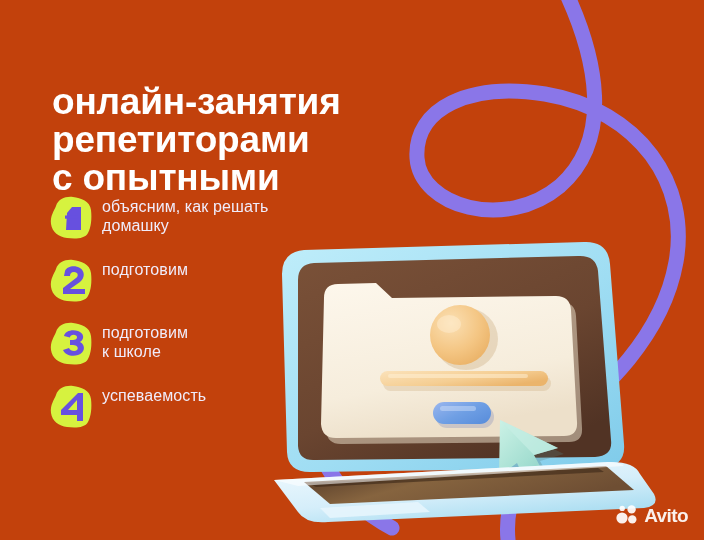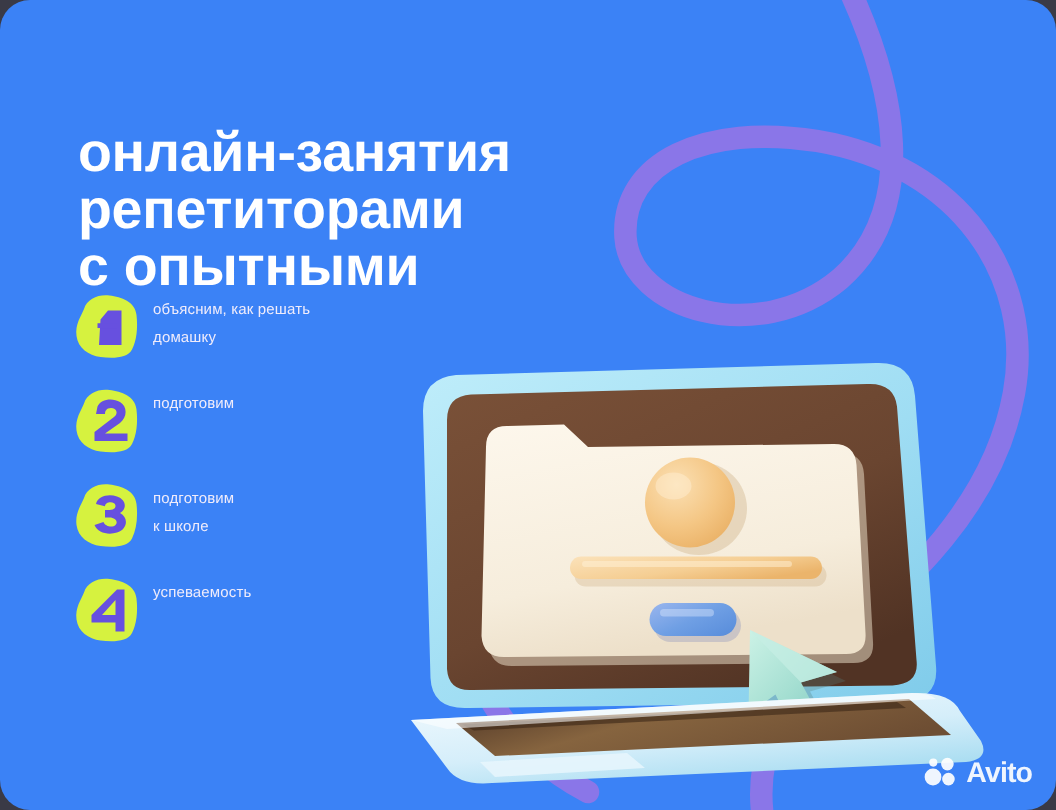--- a/index.html
+++ b/index.html
@@ -5,23 +5,22 @@
   html, body {
     margin: 0;
     padding: 0;
     background: #3a3a46;
   }
   #poster {
     position: relative;
     width: 704px;
     height: 540px;
     overflow: hidden;
-    background: #3b82f6;
+    background: #c2410c;
     font-family: "Liberation Sans", sans-serif;
-    border-radius: 20px;
     -webkit-font-smoothing: antialiased;
   }
 
   
   .swirl-layer {
     position: absolute;
     inset: 0;
     width: 704px;
     height: 540px;
     pointer-events: none;
@@ -61,21 +60,21 @@
     position: relative;
     flex: 0 0 auto;
     width: 46px;
     height: 46px;
     margin-right: 8px;
   }
   .badge svg { display: block; width: 46px; height: 46px; }
   .feature-text {
     padding-top: 4px;
     color: #F0ECFB;
-    font-size: 10px;
+    font-size: 16px;
     line-height: 18.5px;
     font-weight: 500;
     letter-spacing: 0.1px;
   }
   .feature-text .l { display: block; white-space: nowrap; }
 
   
   .laptop {
     position: absolute;
     left: 268px;

